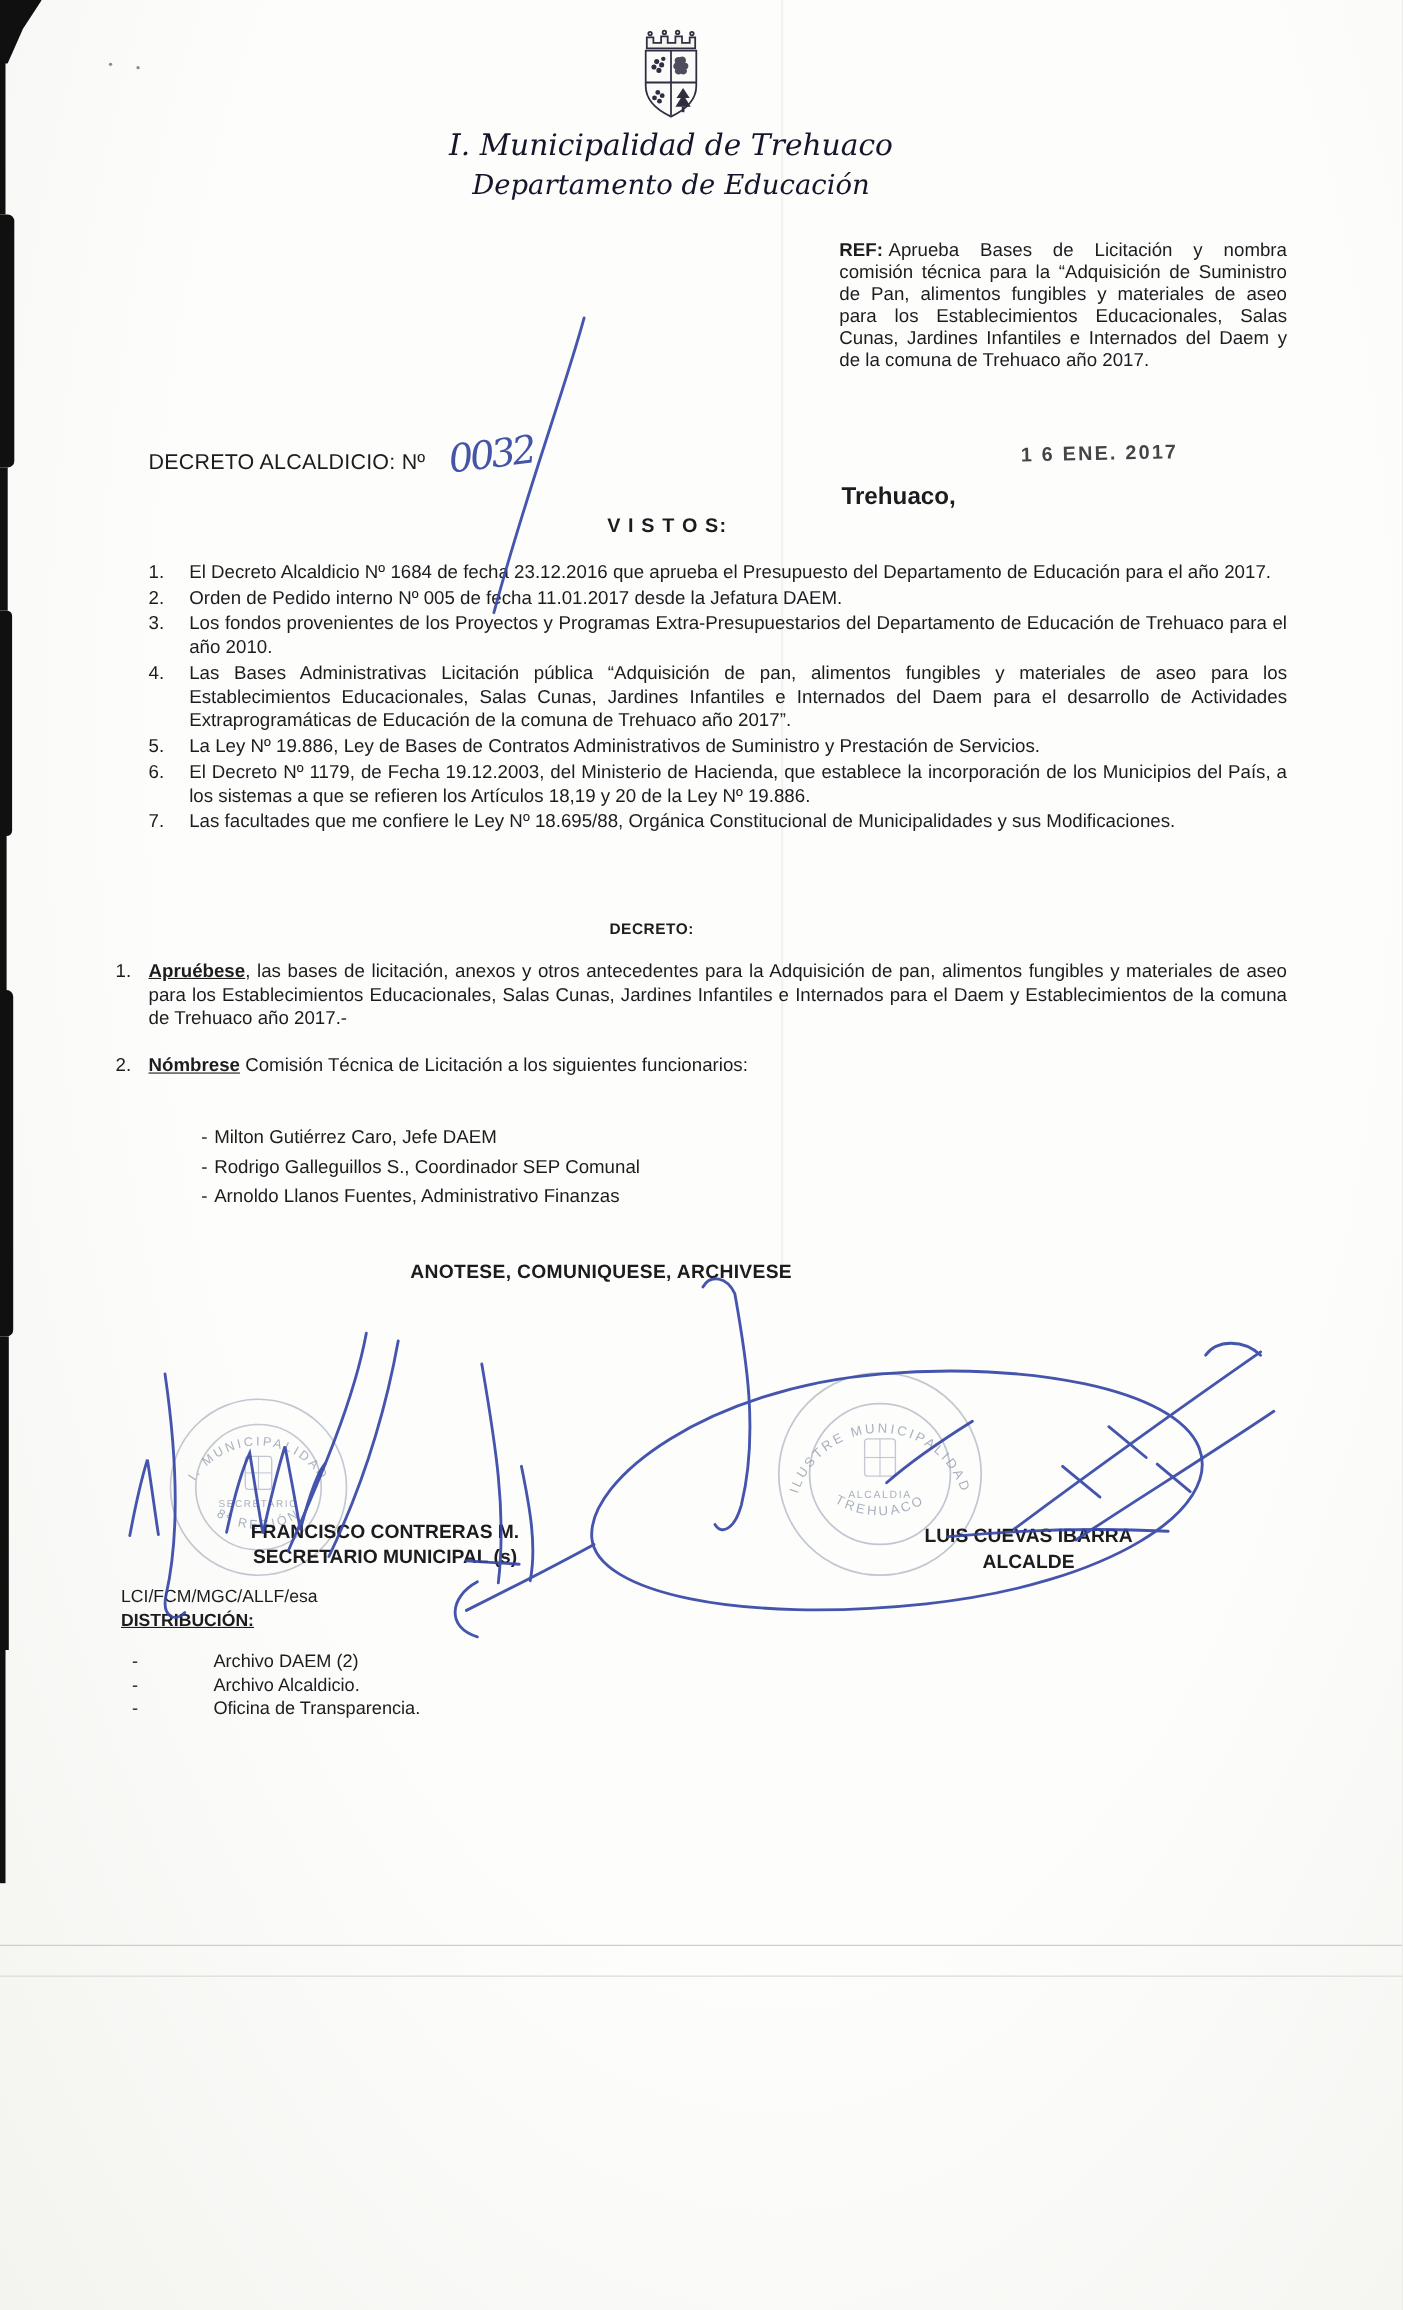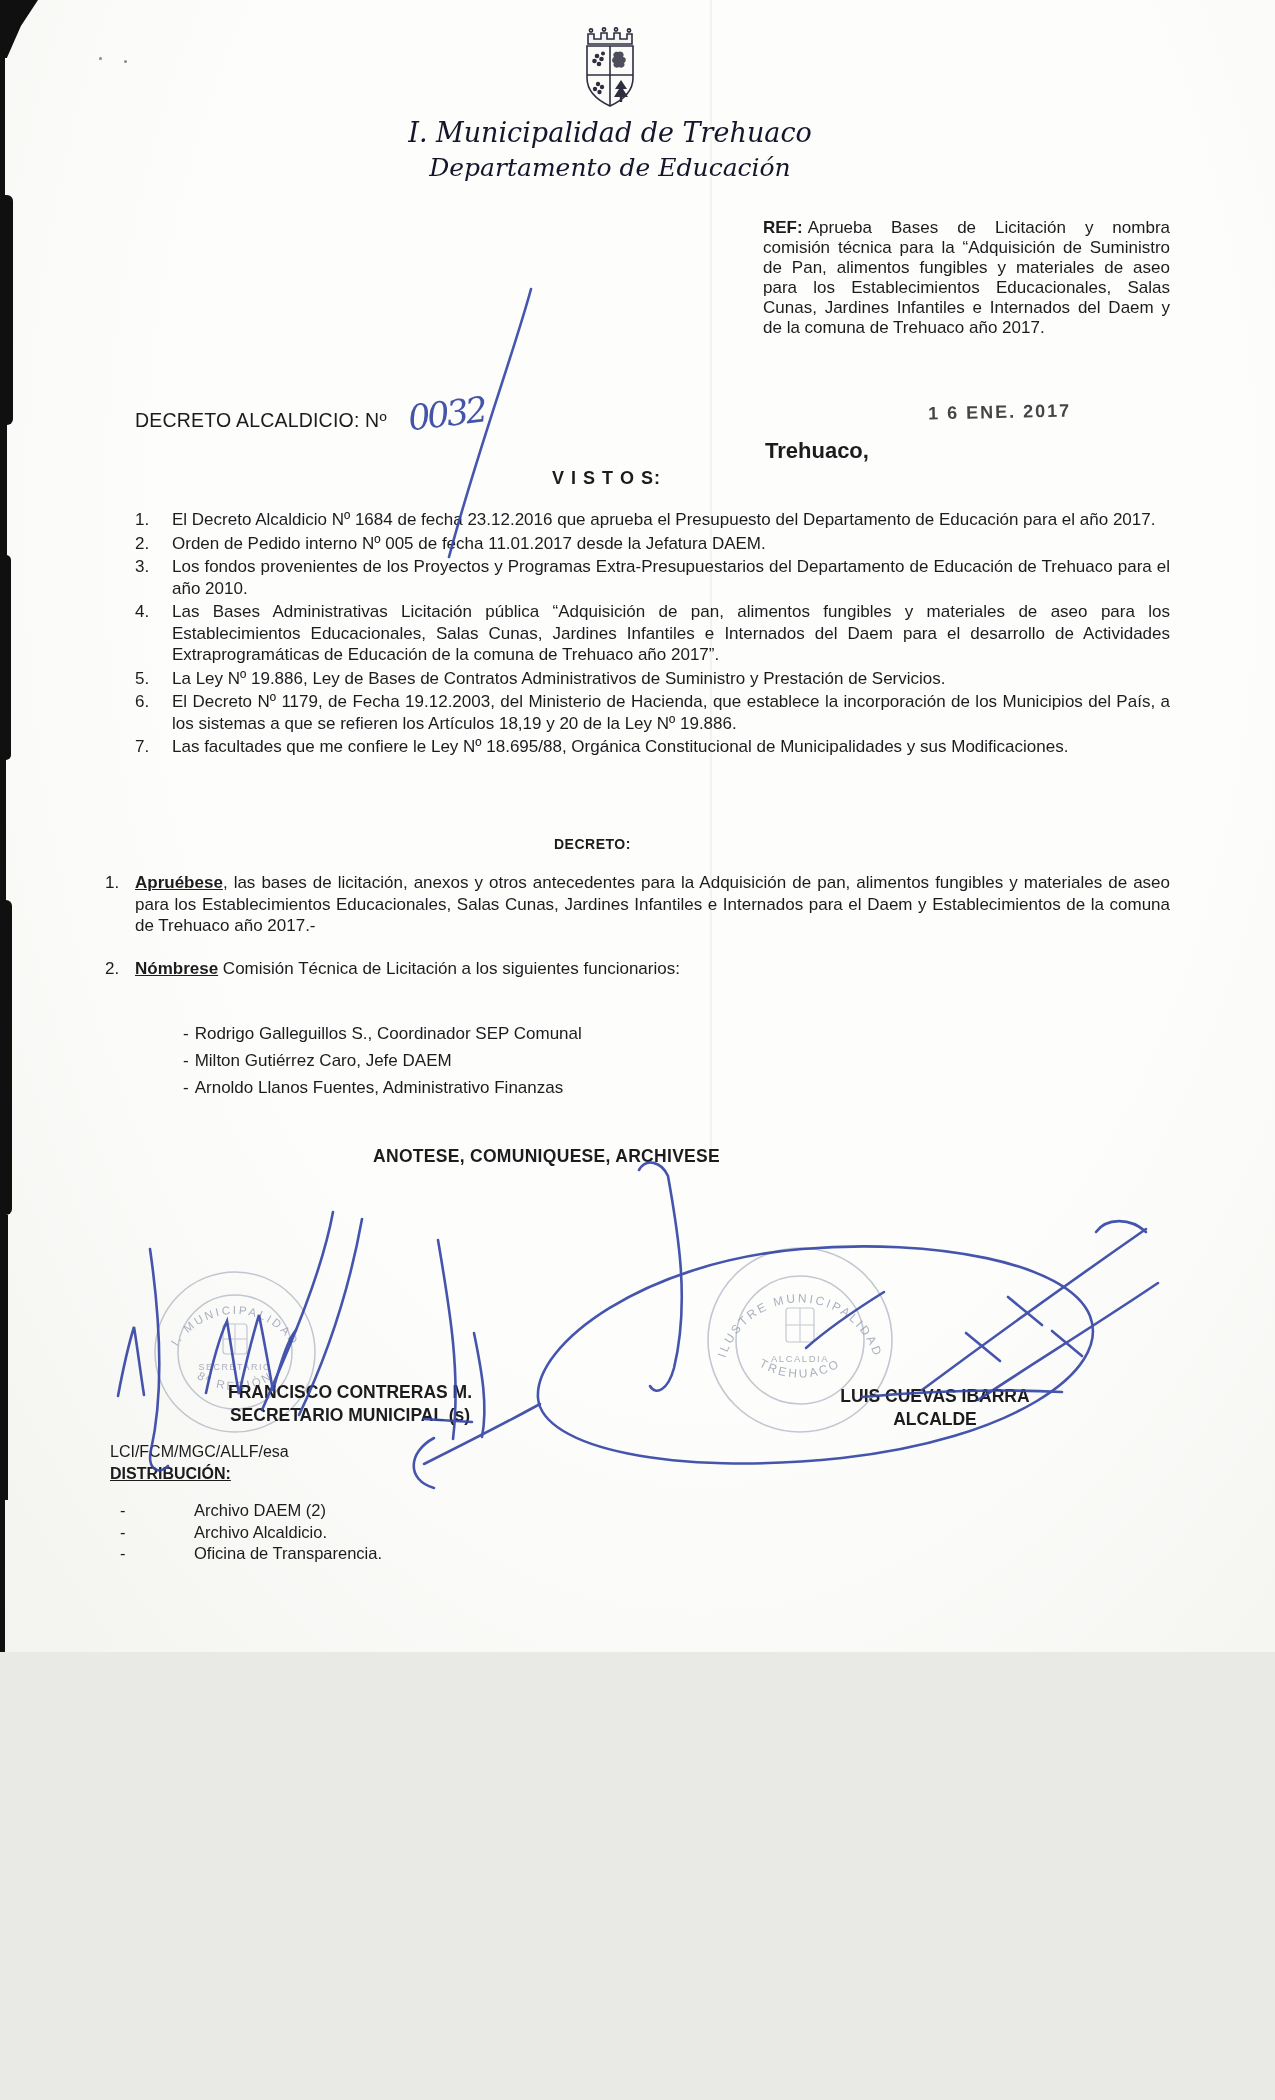--- a/index.html
+++ b/index.html
@@ -1,17 +1,17 @@
 <!DOCTYPE html>
 <html><head>
 <meta charset="utf-8">
 <style>
   html,body{margin:0;padding:0;background:#e9e9e6;}
   .page{
-    position:relative;width:1275px;height:1652px;margin:0 auto;overflow:hidden;
+    position:relative;width:1275px;height:2100px;margin:0 auto;overflow:hidden;
     background:radial-gradient(ellipse at 55% 32%, #fdfdfc 55%, #f3f3ef 100%);
     font-family:"Liberation Sans",sans-serif;color:#1c1c1f;
   }
   .abs{position:absolute;}
   
   .edge{position:absolute;background:#101010;z-index:4;}
   .corner-blob{left:0;top:0;width:38px;height:58px;clip-path:polygon(0 0,100% 0,55% 45%,18% 100%,0 100%);}
   .hline{position:absolute;left:0;width:1275px;height:1px;z-index:3;}
   .fold{position:absolute;left:710px;top:0;width:2px;height:1160px;background:rgba(120,120,110,.08);z-index:1;}
   .speck{position:absolute;width:3px;height:3px;border-radius:50%;background:#8b8b88;z-index:2;}
@@ -169,25 +169,25 @@
 
       <div class="row">
         <span class="num">2.</span>
         <span class="txt"><span class="lead">Nómbrese</span><span> Comisión Técnica de Licitación a los siguientes funcionarios:</span></span>
       </div>
     </div>
 
   <div class="abs members">
 
       <div class="row">
+        <span class="b">-</span><span>Milton Gutiérrez Caro, Jefe DAEM</span>
+      </div>
+
+      <div class="row">
         <span class="b">-</span><span>Rodrigo Galleguillos S., Coordinador SEP Comunal</span>
-      </div>
-
-      <div class="row">
-        <span class="b">-</span><span>Milton Gutiérrez Caro, Jefe DAEM</span>
       </div>
 
       <div class="row">
         <span class="b">-</span><span>Arnoldo Llanos Fuentes, Administrativo Finanzas</span>
       </div>
     </div>
 
   <div class="abs closing">ANOTESE, COMUNIQUESE, ARCHIVESE</div>
 
   <svg class="stamp" style="left:130px;top:1252px;" width="210" height="210" viewBox="0 0 210 210">

